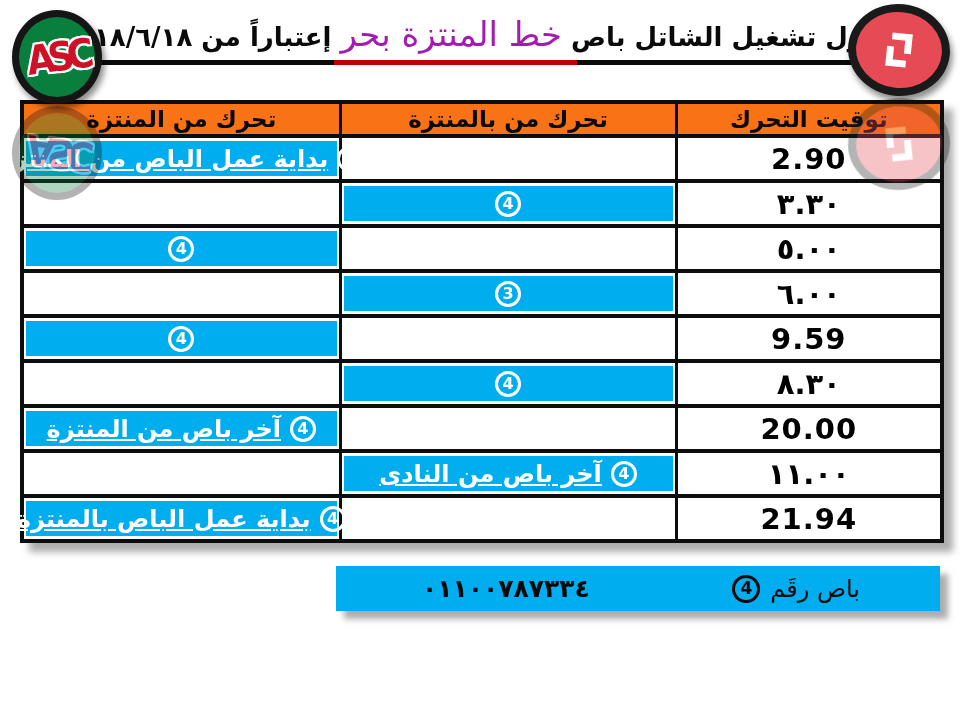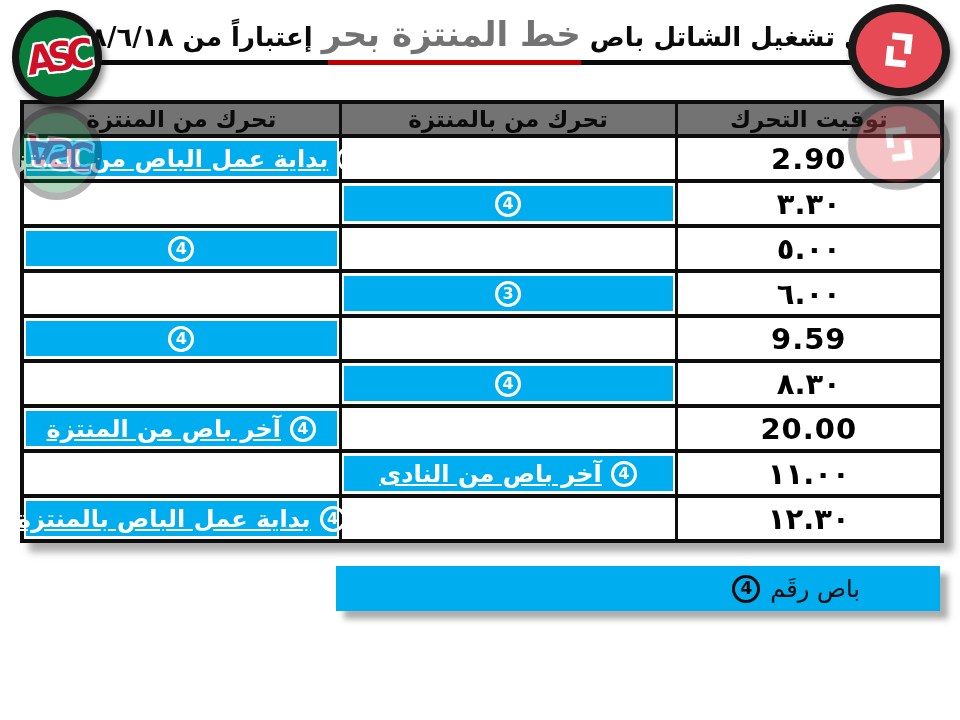--- a/index.html
+++ b/index.html
@@ -36,39 +36,39 @@
   
   .title-wrap { position: absolute; top: 14px; left: 0; width: 100%;
     display: flex; justify-content: center; z-index: 4; }
   .title { position: relative; display: flex; direction: rtl;
     align-items: baseline; gap: 9px; padding: 0 4px 11px 4px; }
   .title::after { content: ""; position: absolute; left: 0; right: 0; bottom: 0;
     height: 5px; background: #0a0a0a; }
   .title .red-underline { position: absolute; bottom: 0; left: 33.5%; width: 27.5%;
     height: 5px; background: #c00000; z-index: 1; }
   .title .t-black { font-weight: bold; font-size: 26px; color: #0a0a0a; white-space: nowrap; }
-  .title .t-red { font-weight: bold; font-size: 34px; color: #737373; white-space: nowrap; }
+  .title .t-red { font-weight: normal; font-size: 34px; color: #a21caf; white-space: nowrap; }
   .title .t-bracket { font-weight: bold; font-size: 20px; color: #0a0a0a; }
 
   
   table.schedule {
     position: absolute; left: 20px; top: 100px; width: 920px;
     border-collapse: collapse; direction: rtl; table-layout: fixed;
     background: #fff; z-index: 3;
     box-shadow: 9px 9px 7px rgba(105,105,105,.55);
     border: 4px solid #0d0d0d;
   }
   table.schedule th, table.schedule td {
     border: 3px solid #0d0d0d; border-top-width: 4px; border-bottom-width: 4px;
     padding: 0; vertical-align: middle; text-align: center;
   }
   col.c-time { width: 266px; }
   col.c-sport { width: 336px; }
   col.c-mont { width: 318px; }
-  th.hcell { height: 34px; font-size: 23px; font-weight: bold; color: #0a0a0a; background: #737373; }
+  th.hcell { height: 34px; font-size: 23px; font-weight: bold; color: #0a0a0a; background: #f97316; }
   td.tcell { height: 41px; font-size: 29px; font-weight: bold; color: #000; letter-spacing: 1px; }
   td.scell, td.mcell { height: 41px; background: #fff; }
   .hl {
     background: #00aeef; margin: 3px 2px; height: 35px;
     display: flex; direction: rtl; align-items: center; justify-content: center;
     gap: 9px; color: #ffffff;
   }
   .circ {
     width: 26px; height: 26px; min-width: 26px; border: 3px solid currentColor;
     border-radius: 50%; display: inline-flex; align-items: center; justify-content: center;
@@ -217,32 +217,33 @@
         <td class="tcell">١١.٠٠</td>
         <td class="scell">
           <div class="hl">
             <span class="circ">4</span>
             <span class="note">آخر باص من النادى</span>
           </div>
         </td>
         <td class="mcell"></td>
       </tr>
       <tr>
-        <td class="tcell">١٢.٣٠</td>
+        <td class="tcell">21.94</td>
         <td class="scell"></td>
         <td class="mcell">
           <div class="hl">
             <span class="circ">4</span>
             <span class="note">بداية عمل الباص بالمنتزة</span>
           </div>
         </td>
       </tr>
     </tbody>
   </table>
 
   <div class="footer-bar">
     <div class="footer-group">
       <span class="footer-label">باص رقَم</span>
       <span class="circ">4</span>
     </div>
+    <div class="footer-phone">٠١١٠٠٧٨٧٣٣٤</div>
   </div>
 
 </div>
 
 </body></html>

